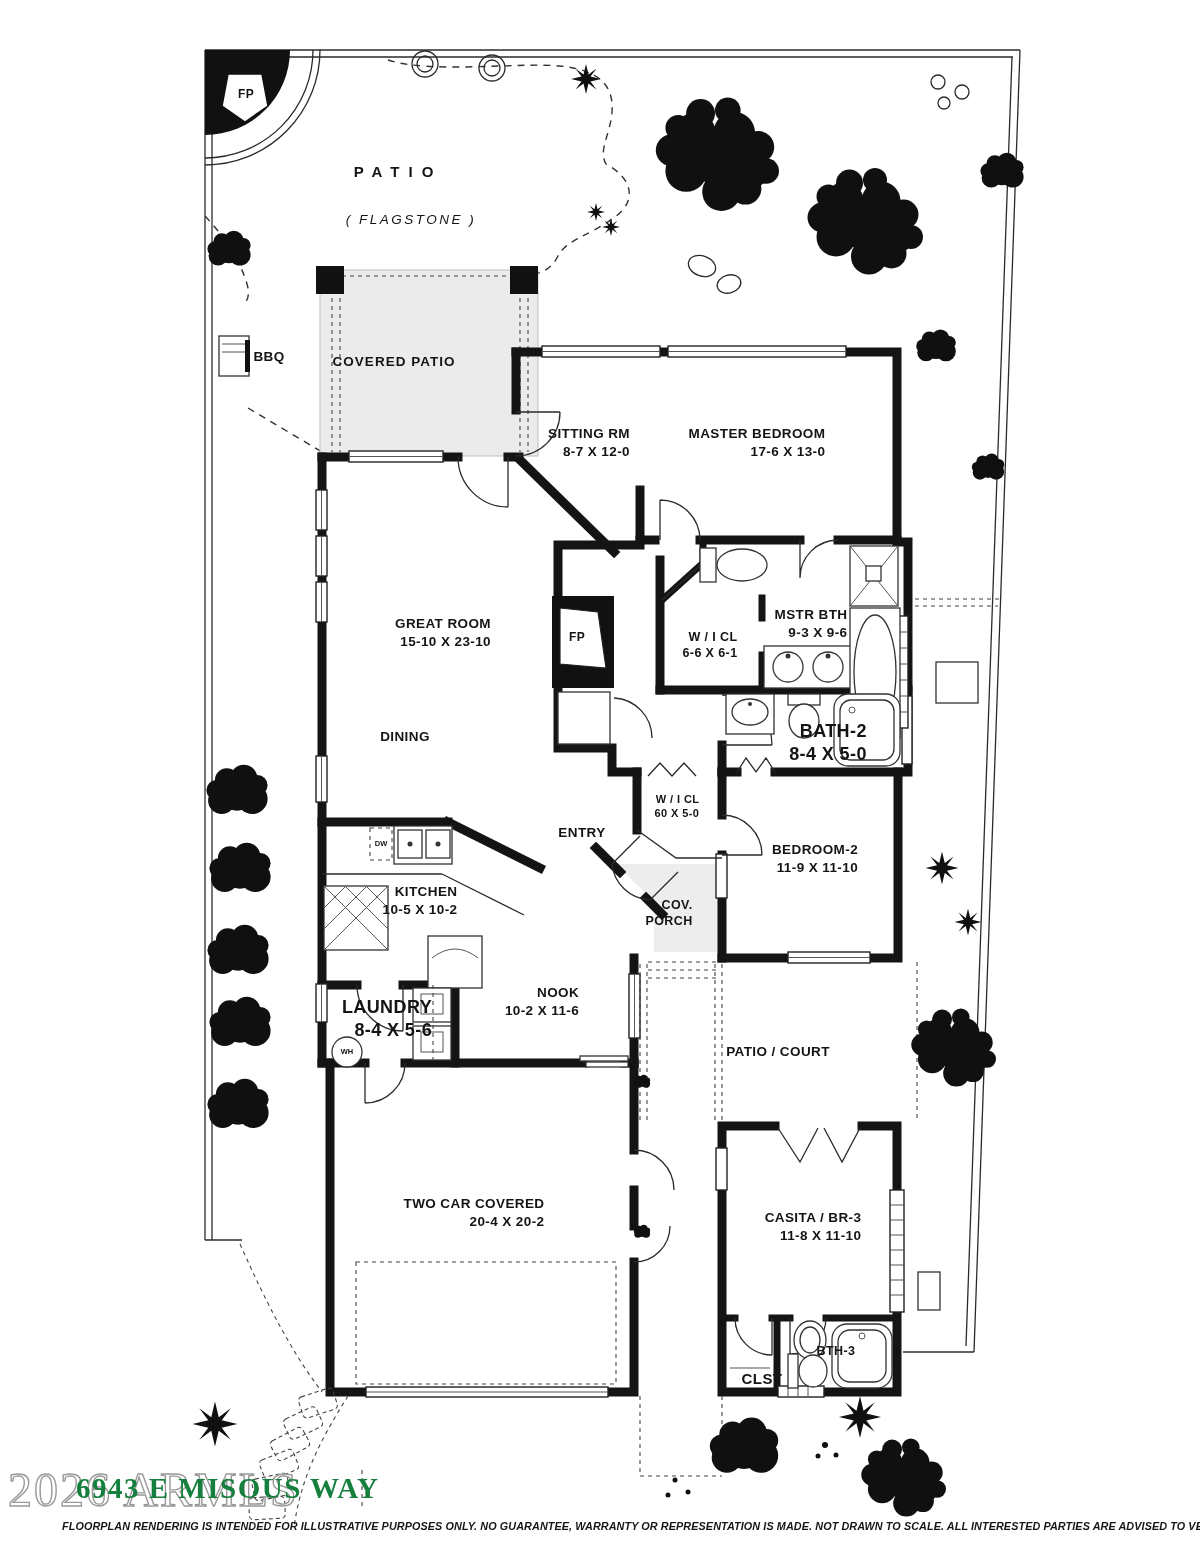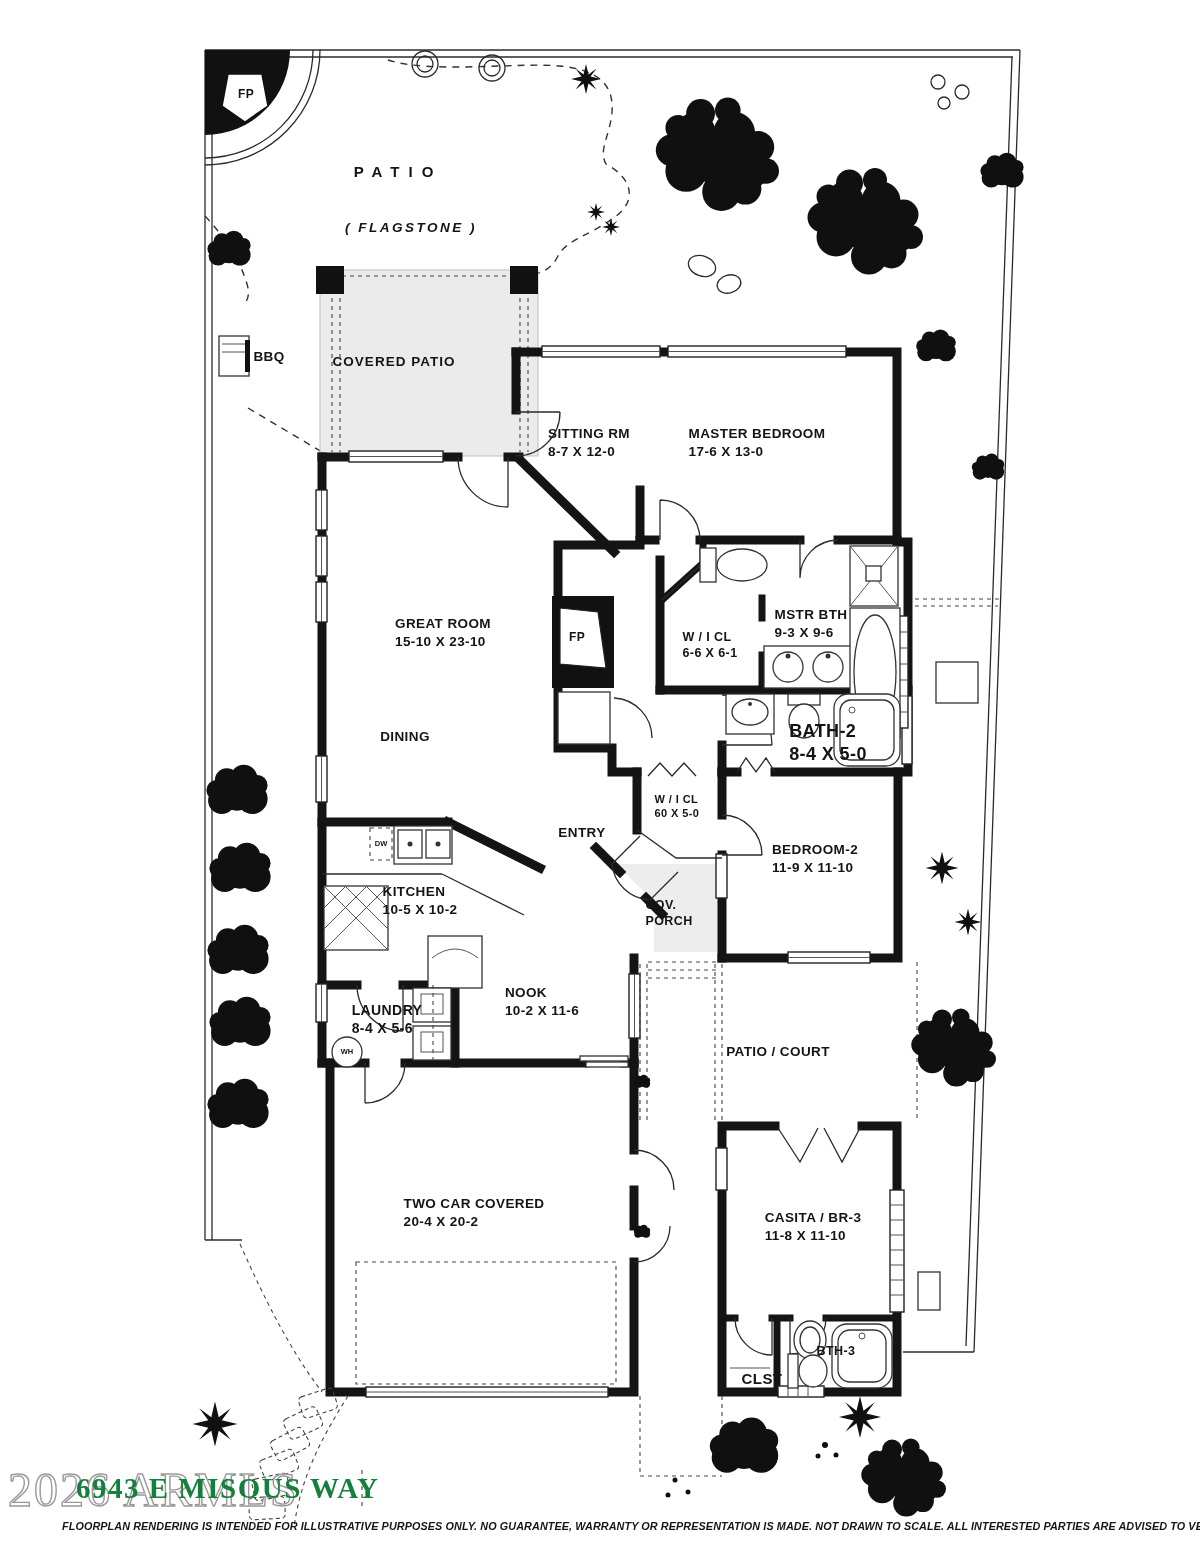--- a/index.html
+++ b/index.html
@@ -11,25 +11,25 @@
   .w7{stroke:#141414;stroke-width:7;fill:none;stroke-linecap:square;}
   .thin{stroke:#2b2b2b;stroke-width:1.3;fill:none;}
   .thin2{stroke:#555;stroke-width:1;fill:none;}
   .dash{stroke:#333;stroke-width:1.4;fill:none;stroke-dasharray:7 6;}
   .dash2{stroke:#444;stroke-width:1.1;fill:none;stroke-dasharray:4 4;}
   .winr{fill:#fff;stroke:#222;stroke-width:1.4;}
   .fixt{fill:#fff;stroke:#333;stroke-width:1.3;}
   .blk{fill:#111;stroke:none;}
   .gray{fill:#ebebeb;stroke:#bdbdbd;stroke-width:1;}
   
-  .lbl{position:absolute;transform:translate(-50%,-50%);text-align:left;
+  .lbl{position:absolute;transform:translate(-50%,-50%);text-align:right;
        font-weight:bold;font-size:13.5px;line-height:1.3;letter-spacing:.4px;
        color:#141414;white-space:nowrap;}
   .patio-lbl{font-size:15px;letter-spacing:9px;}
-  .flag-lbl{font-style:italic;font-weight:bold;letter-spacing:2.5px;font-size:13.5px;margin-top:8px;}
+  .flag-lbl{font-style:italic;font-weight:normal;letter-spacing:2.5px;font-size:13.5px;}
   .tiny{font-size:7.5px;letter-spacing:0;}
   .wm{position:absolute;left:8px;top:1462px;font-family:Liberation Serif, serif;
       font-size:48px;color:#fff;-webkit-text-stroke:1.4px #9a9a9a;letter-spacing:2px;
       font-weight:normal;}
   .addr{position:absolute;left:76px;top:1472px;font-family:"Liberation Serif",serif;
       font-weight:bold;font-size:29px;letter-spacing:1.5px;color:#15803d;}
   .disc{position:absolute;left:62px;top:1520px;font-style:italic;font-weight:bold;
       font-size:10.8px;letter-spacing:.1px;color:#161616;white-space:nowrap;}
 </style>
 </head>
@@ -393,21 +393,21 @@
       <div>11-9 X 11-10</div>
 </div>
 <div class="lbl" style="left:420px;top:901px">
   <div>KITCHEN</div>
       <div>10-5 X 10-2</div>
 </div>
 <div class="lbl" style="left:669px;top:913px;font-size:12.5px">
   <div>COV.</div>
       <div>PORCH</div>
 </div>
-<div class="lbl" style="left:387px;top:1019px;font-size:14px">
+<div class="lbl" style="left:387px;top:1019px;font-size:18px">
   <div>LAUNDRY</div>
       <div>8-4 X 5-6</div>
 </div>
 <div class="lbl" style="left:542px;top:1002px">
   <div>NOOK</div>
       <div>10-2 X 11-6</div>
 </div>
 <div class="lbl tiny" style="left:347px;top:1052px">WH</div>
 <div class="lbl tiny" style="left:381px;top:844px">DW</div>
 <div class="lbl" style="left:778px;top:1052px">PATIO / COURT</div>

